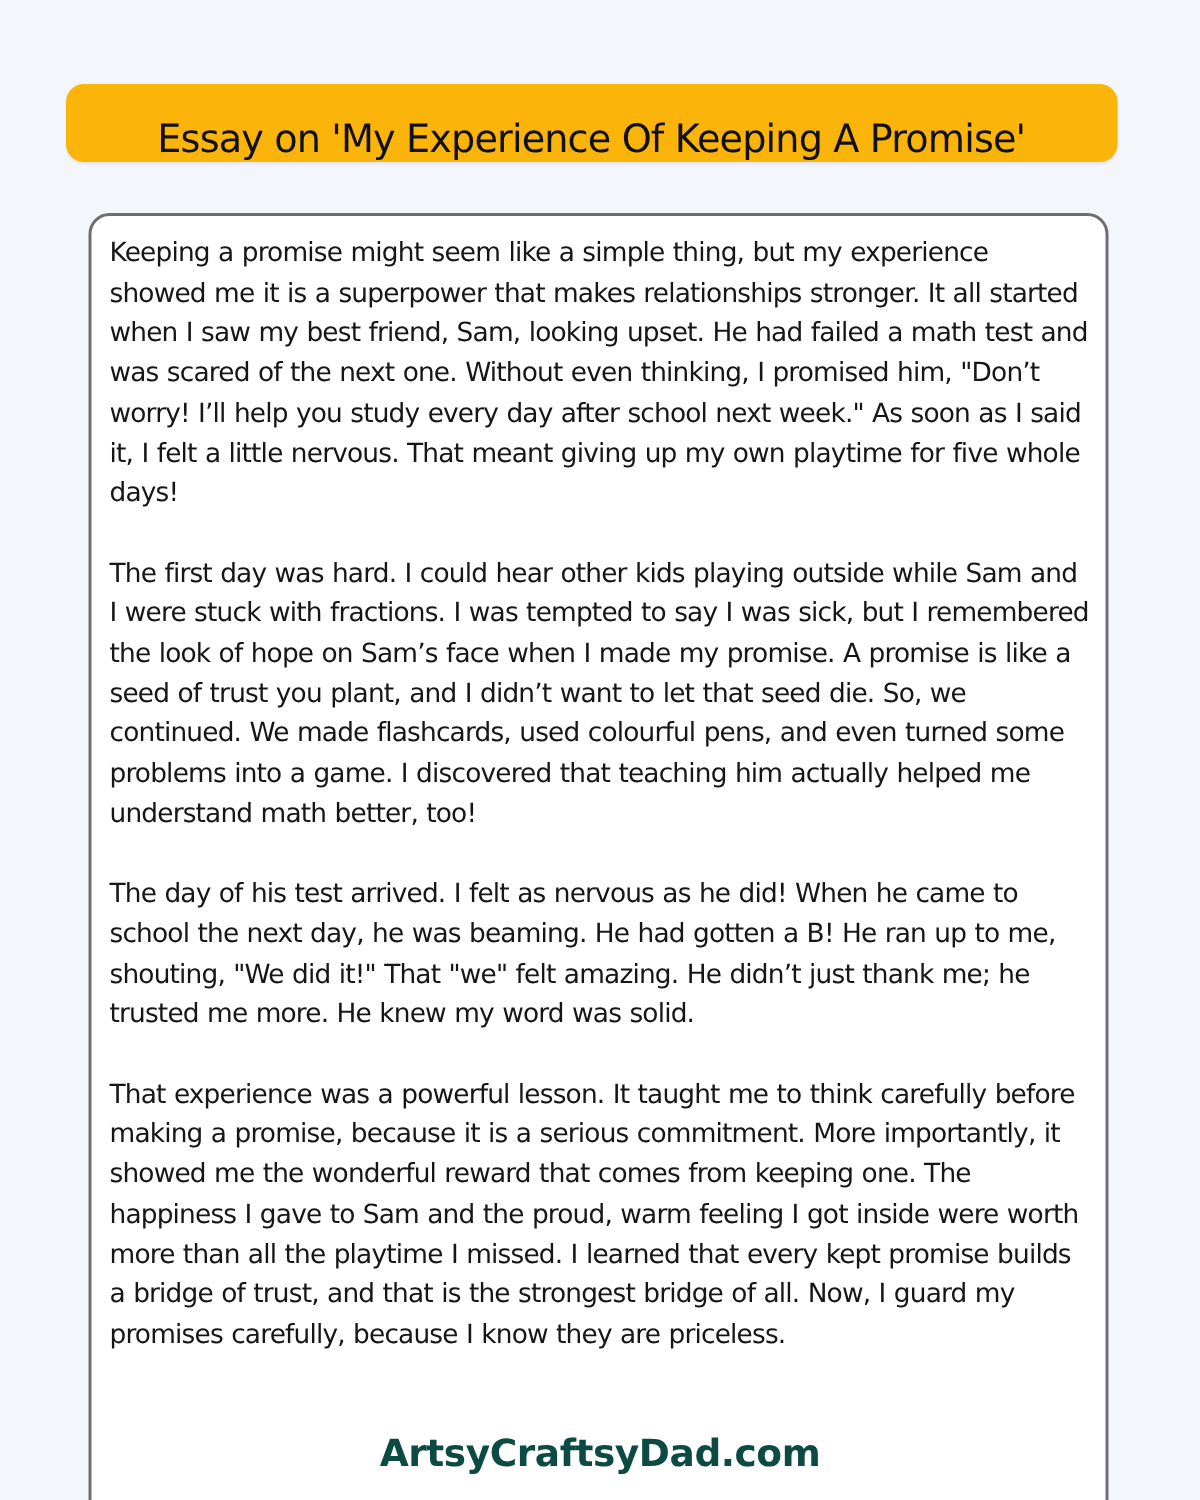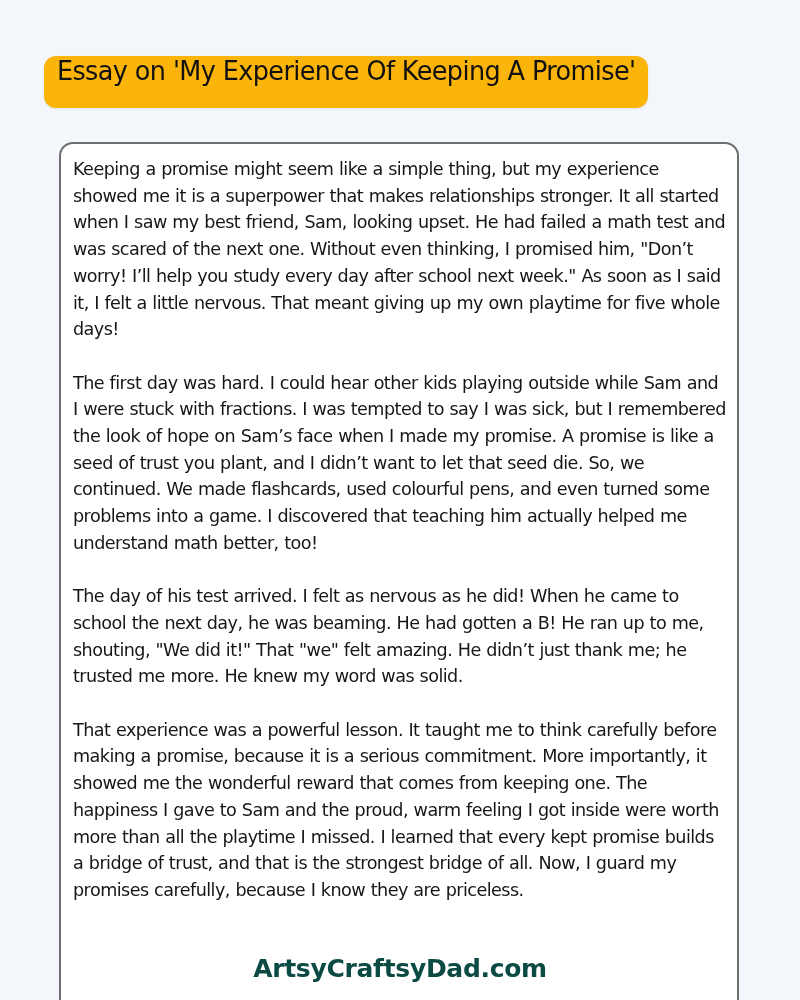--- a/index.html
+++ b/index.html
@@ -11,26 +11,26 @@
       height: 1000px;
       background: #f3f6fb;
       position: relative;
       overflow: hidden;
       font-family: "Liberation Sans", sans-serif;
     }
     .title-banner {
       position: absolute;
       left: 44px;
       top: 56px;
-      width: 604px;
+      width: 701px;
       height: 52px;
       background: #fbb40a;
       border-radius: 12px;
       display: flex;
-      align-items: flex-start;
+      align-items: flex-end;
       justify-content: center;
       box-shadow: 0 1px 2px rgba(0,0,0,0.08);
     }
     .title-text {
       font-family: "DejaVu Sans", sans-serif;
       font-size: 26px;
       color: #111111;
       letter-spacing: -0.6px;
       white-space: nowrap;
       font-weight: normal;

